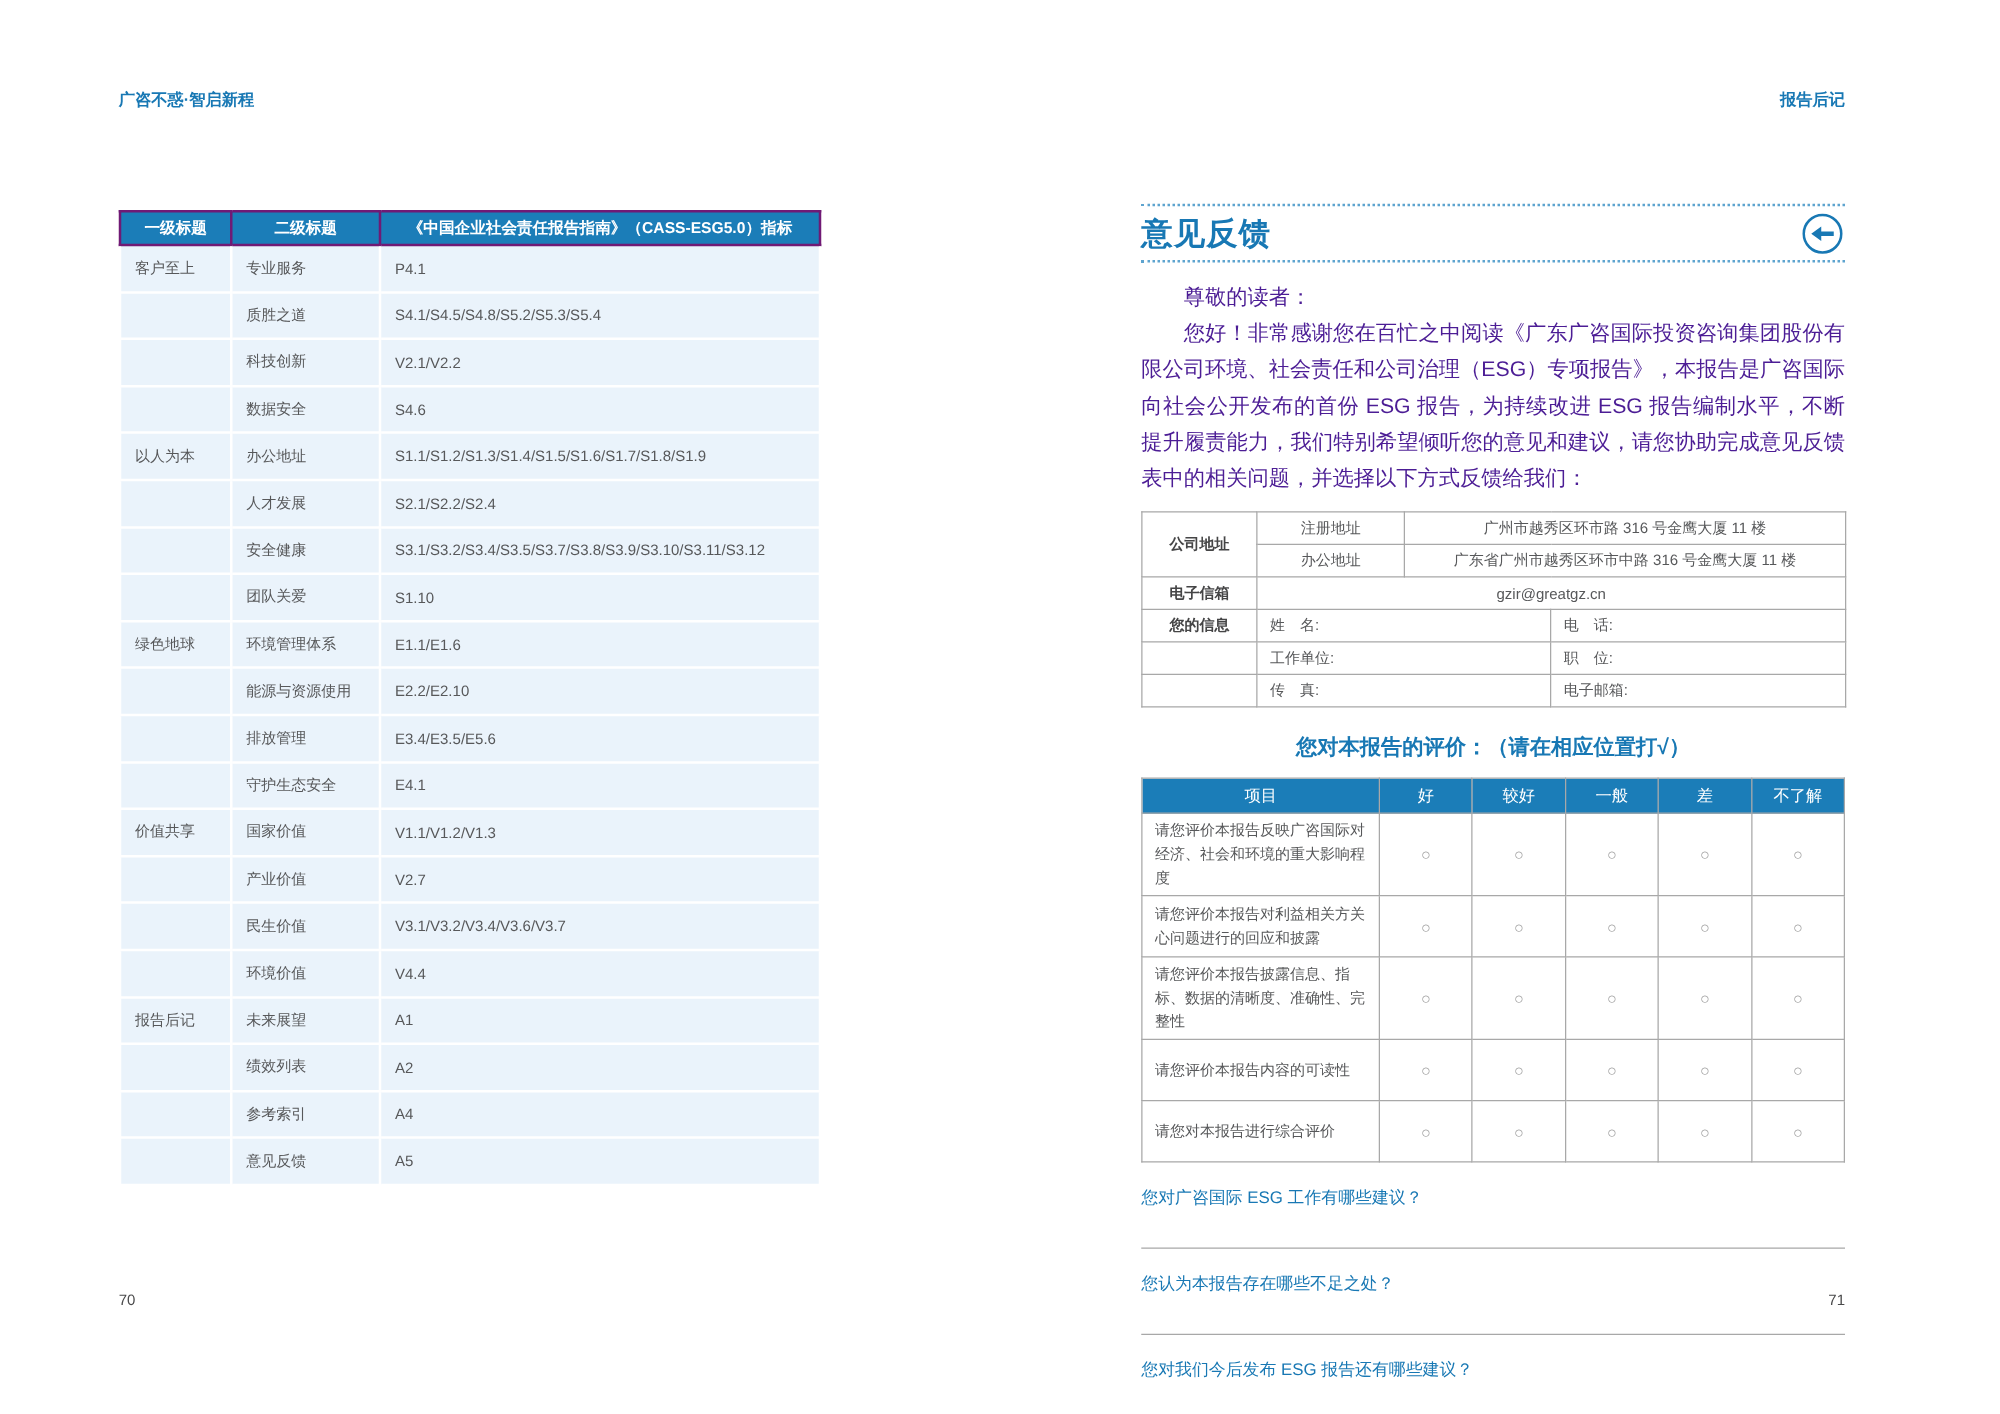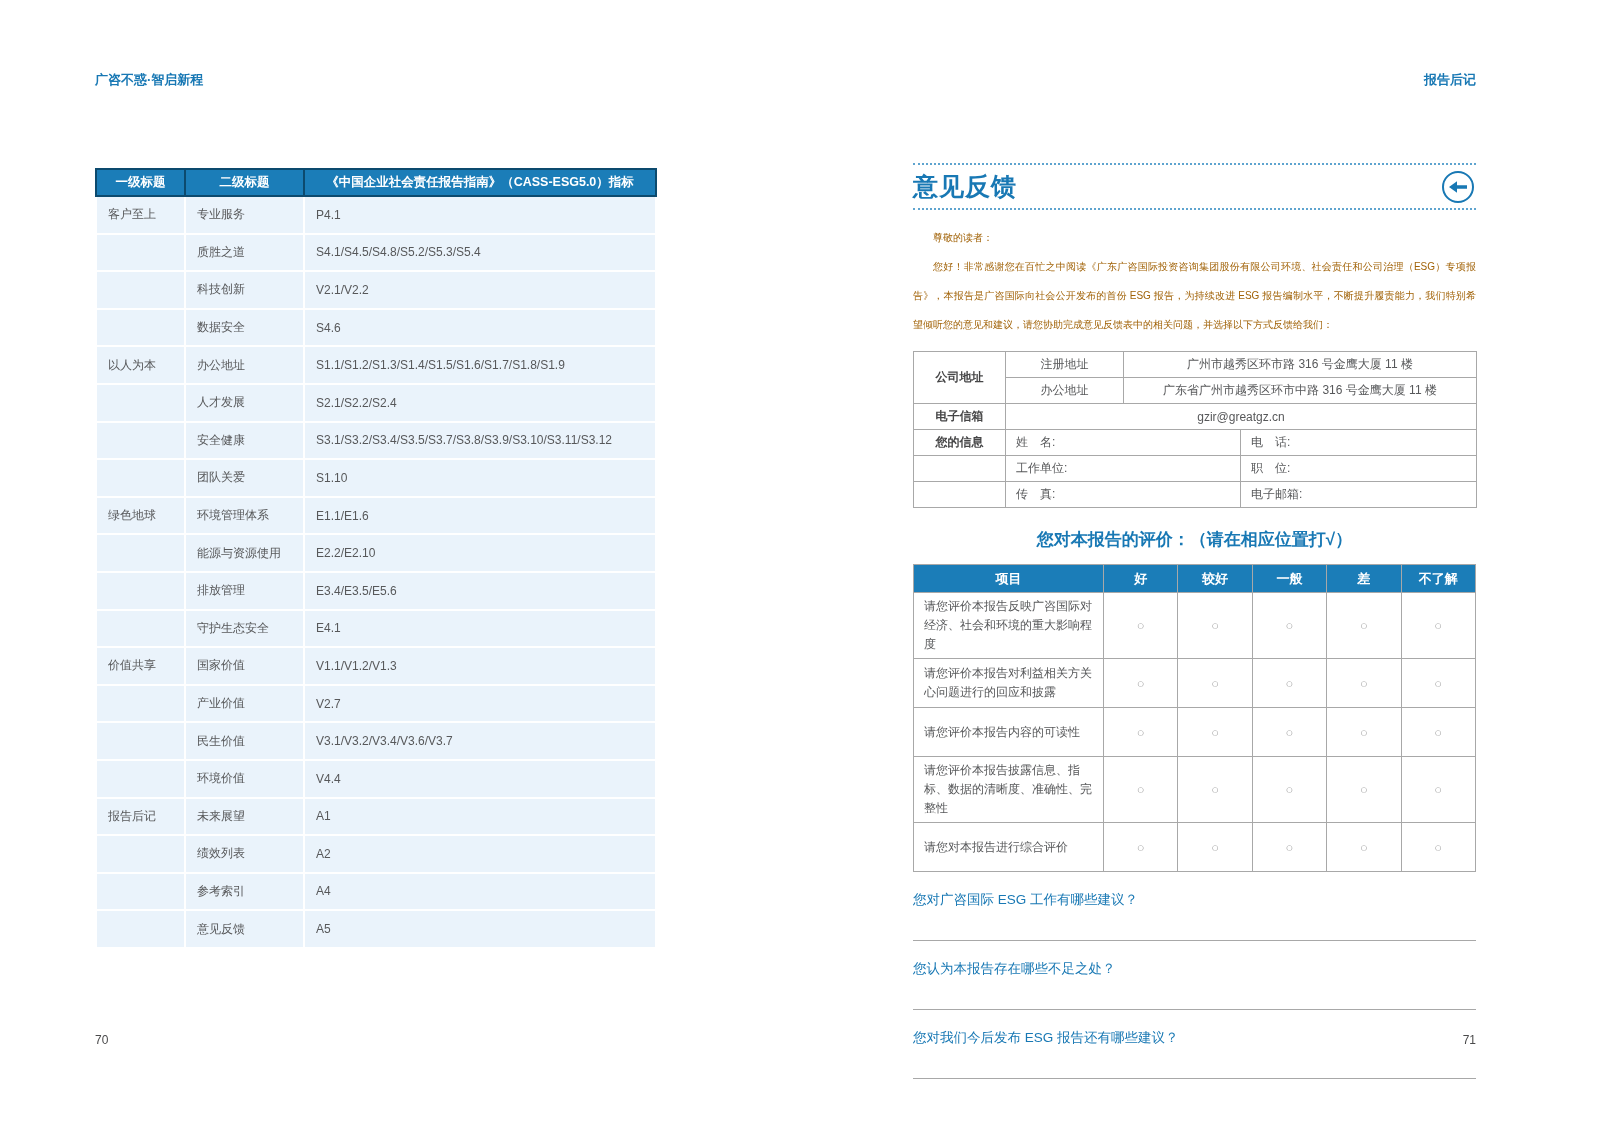--- a/index.html
+++ b/index.html
@@ -2,48 +2,48 @@
 <html><head>
 <meta charset="utf-8">
 <style>
   * { margin:0; padding:0; box-sizing:border-box; }
   body { background:#ffffff; font-family:"Liberation Sans", sans-serif; }
   .canvas { position:relative; width:1600px; height:1131px; background:#fff; overflow:hidden; }
 
   
   .brand { position:absolute; left:95px; top:71px; font-size:13px; font-weight:bold; color:#1878b4; }
   .index-table { position:absolute; left:95px; top:168px; width:560px; border-collapse:collapse; table-layout:fixed; }
-  .index-table th { background:#1b7db8; color:#fff; font-size:12.5px; font-weight:bold; height:27px; border:2px solid #0c4a6e; text-align:center; padding:0 2px; }
+  .index-table th { background:#1b7db8; color:#fff; font-size:12.5px; font-weight:bold; height:27px; border:2px solid #701a75; text-align:center; padding:0 2px; }
   .index-table td { background:#eaf3fb; color:#57585a; font-size:12px; height:37.6px; border:2px solid #fff; padding-left:11px; text-align:left; vertical-align:middle; }
 
   .pageno { position:absolute; top:1033px; font-size:12px; color:#4a4a4b; }
   .pageno.left { left:95px; }
   .pageno.right { left:913px; width:563px; text-align:right; }
 
   
   .corner-header { position:absolute; left:913px; top:71px; width:563px; text-align:right; font-size:13px; font-weight:bold; color:#1878b4; }
   .fb { position:absolute; left:913px; top:163px; width:563px; }
 
   .fb-titlebar { border-top:2px dotted #5ea4cf; border-bottom:2px dotted #5ea4cf; padding:5px 2px 5px 0; display:flex; align-items:center; justify-content:space-between; }
   .fb-title { color:#1878b4; font-size:25px; font-weight:bold; letter-spacing:1px; }
   .back-btn { width:32px; height:32px; border:2.5px solid #1878b4; border-radius:50%; display:flex; align-items:center; justify-content:center; background:#fff; cursor:pointer; }
 
-  .intro { margin-top:13px; color:#a16207; font-size:10px; line-height:29px; text-align:justify; }
+  .intro { margin-top:13px; color:#4c1d95; font-size:17px; line-height:29px; text-align:justify; }
   .intro .indent { text-indent:2em; }
 
   .contact-table { margin-top:12px; width:563px; border-collapse:collapse; table-layout:fixed; }
   .contact-table td { border:1px solid #a8a8a8; height:26px; font-size:12px; color:#57585a; vertical-align:middle; }
   .contact-table td.lbl { font-weight:bold; text-align:center; color:#454546; }
   .contact-table td.sub { text-align:center;margin-top:12px; }
   .contact-table td.val { text-align:center; }
   .contact-table td.field { text-align:left; padding-left:10px; }
 
   .eval-title { margin-top:20px; text-align:center; color:#1878b4; font-size:17px; font-weight:bold; }
   .eval-table { margin-top:13px; width:563px; border-collapse:collapse; table-layout:fixed; }
-  .eval-table th { background:#1b7db8; color:#fff; font-size:13px; font-weight:bold; height:28px; border:1px solid #a8a8a8; text-align:center; }
+  .eval-table th { background:#1b7db8; color:#fff; font-size:13px; font-weight:normal; height:28px; border:1px solid #a8a8a8; text-align:center; }
   .eval-table td { border:1px solid #a8a8a8; height:49px; vertical-align:middle; }
   .eval-table td.q { text-align:left; padding:4px 10px; font-size:12px; color:#57585a; line-height:19px; }
   .eval-table td.opt { text-align:center; color:#a6a6a6; font-size:13px; cursor:pointer; }
 
   .question { margin-top:19px; color:#1878b4; font-size:13.5px; }
   .answer-line { margin-top:31px; border-bottom:1px solid #a8a8a8; height:1px; }
 </style>
 </head>
 <body>
 
@@ -259,29 +259,29 @@
         </tr>
         <tr>
           <td class="q">请您评价本报告对利益相关方关心问题进行的回应和披露</td>
           <td class="opt">○</td>
           <td class="opt">○</td>
           <td class="opt">○</td>
           <td class="opt">○</td>
           <td class="opt">○</td>
         </tr>
         <tr>
+          <td class="q">请您评价本报告披露信息、指标、数据的清晰度、准确性、完整性</td>
+          <td class="opt">○</td>
+          <td class="opt">○</td>
+          <td class="opt">○</td>
+          <td class="opt">○</td>
+          <td class="opt">○</td>
+        </tr>
+        <tr>
           <td class="q">请您评价本报告内容的可读性</td>
-          <td class="opt">○</td>
-          <td class="opt">○</td>
-          <td class="opt">○</td>
-          <td class="opt">○</td>
-          <td class="opt">○</td>
-        </tr>
-        <tr>
-          <td class="q">请您评价本报告披露信息、指标、数据的清晰度、准确性、完整性</td>
           <td class="opt">○</td>
           <td class="opt">○</td>
           <td class="opt">○</td>
           <td class="opt">○</td>
           <td class="opt">○</td>
         </tr>
         <tr>
           <td class="q">请您对本报告进行综合评价</td>
           <td class="opt">○</td>
           <td class="opt">○</td>

